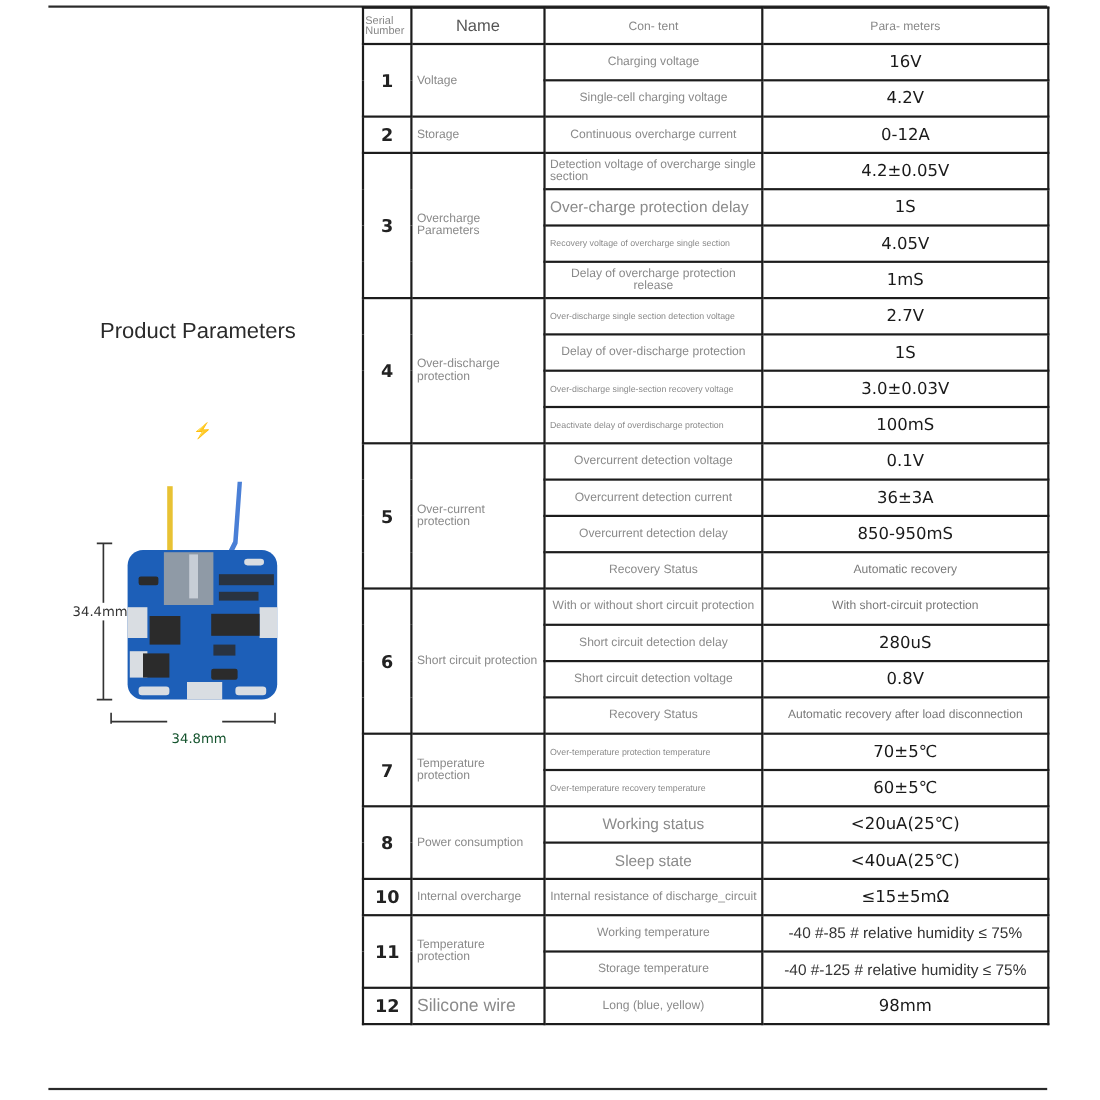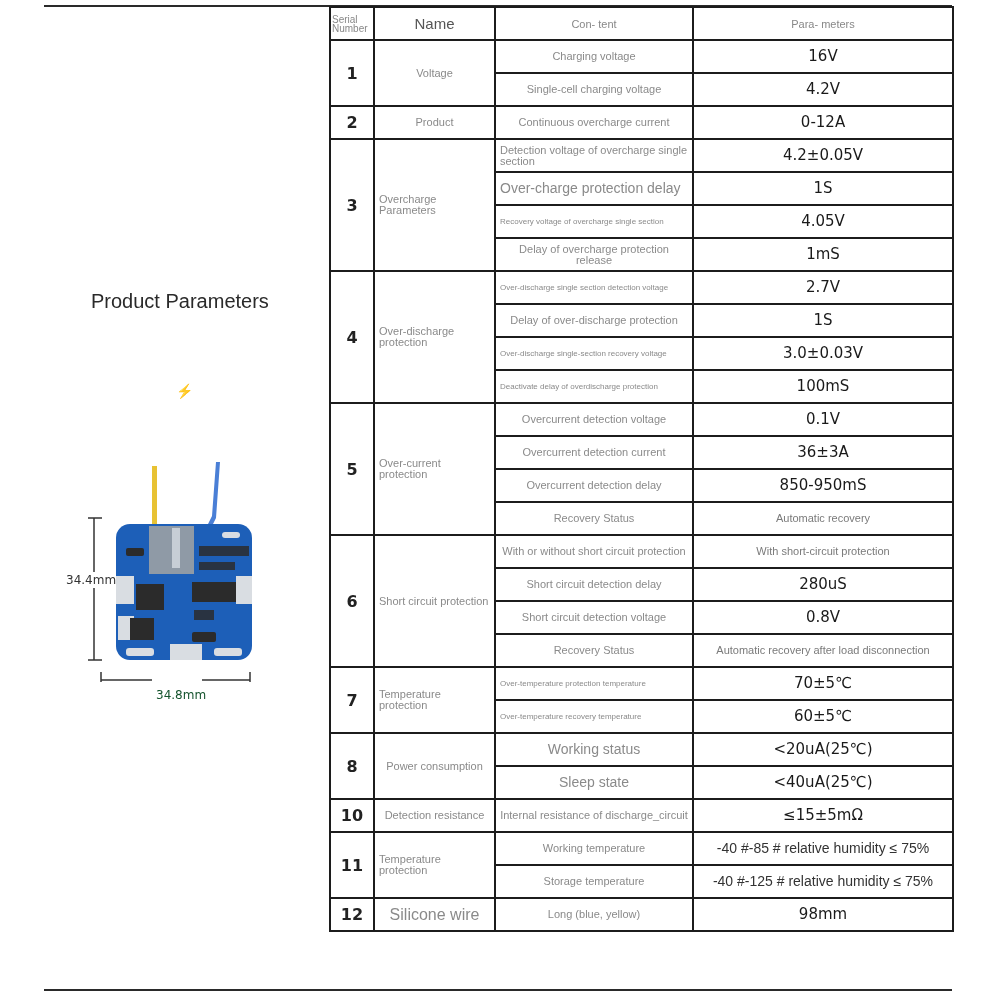--- a/index.html
+++ b/index.html
@@ -1,29 +1,29 @@
 <!DOCTYPE html>
 <html><head>
 <meta charset="utf-8">
 <style>
   html, body { margin: 0; padding: 0; background: #ffffff; }
   body { width: 1000px; height: 1000px; position: relative; overflow: hidden; font-family: "Liberation Sans", sans-serif; }
   .hline { position: absolute; height: 2px; background: #2a2a2a; }
   .left-panel { position: absolute; left: 44px; top: 8px; width: 284px; height: 980px; }
   .panel-title { position: absolute; left: 47px; top: 282px; font-size: 20px; color: #2a2a2a; line-height: 22px; width: 180px; }
   .bolt { position: absolute; left: 132px; top: 375px; font-size: 14px; color: #111; }
-  .pcb-wrap { position: absolute; left: 0; top: 440px; width: 280px; height: 270px; }
+  .pcb-wrap { position: absolute; left: 0; top: 416px; width: 280px; height: 270px; }
   table.spec { position: absolute; left: 329px; top: 6px; border-collapse: collapse; table-layout: fixed; width: 623px; }
   table.spec td { border: 2px solid #1c1c1c; padding: 0 4px; height: 31px; color: #8a8a8a; font-size: 11px; line-height: 11px; text-align: center; vertical-align: middle; overflow: hidden; }
   table.spec td.sn { color: #222; font-weight: bold; font-size: 16px; font-family: "DejaVu Sans", sans-serif; }
   table.spec td.param { color: #1a1a1a; font-size: 15px; font-family: "DejaVu Sans", sans-serif; margin-top: 44px; }
   table.spec td.param.light { color: #7a7a7a; font-size: 11px; font-family: "Liberation Sans", sans-serif; }
   table.spec td.param.humid { color: #333; font-size: 14px; font-family: "Liberation Sans", sans-serif; }
   table.spec td.name { text-align: left; }
-  table.spec td.name.center { text-align: center; }
+  table.spec td.name.center { text-align: left; }
   table.spec td.content { text-align: center; }
   table.spec td.content.left { text-align: left; }
   table.spec td.content.tiny { font-size: 8px; text-align: left; }
   table.spec td.content.big { font-size: 14px; }
   table.spec td.hdr-sn { font-size: 10px; line-height: 9px; text-align: left; padding: 0 1px; color: #888; }
   table.spec td.hdr-name { font-size: 15px; color: #555; }
   table.spec td.hdr-small { font-size: 11px; line-height: 10px; color: #888; }
 </style>
 </head>
 <body>
@@ -97,21 +97,21 @@
     <td class="content">Charging voltage</td>
     <td class="param">16V</td>
   </tr>
   <tr>
     <td class="content">Single-cell charging voltage</td>
     <td class="param">4.2V</td>
   </tr>
 
   <tr>
     <td class="sn">2</td>
-    <td class="name center">Product</td>
+    <td class="name center">Storage</td>
     <td class="content">Continuous overcharge current</td>
     <td class="param">0-12A</td>
   </tr>
 
   <tr>
     <td class="sn" rowspan="4">3</td>
     <td class="name" rowspan="4">Overcharge Parameters</td>
     <td class="content left">Detection voltage of overcharge single section</td>
     <td class="param">4.2±0.05V</td>
   </tr>
@@ -202,21 +202,21 @@
     <td class="content big">Working status</td>
     <td class="param">&lt;20uA(25℃)</td>
   </tr>
   <tr>
     <td class="content big">Sleep state</td>
     <td class="param">&lt;40uA(25℃)</td>
   </tr>
 
   <tr>
     <td class="sn">10</td>
-    <td class="name center">Detection resistance</td>
+    <td class="name center">Internal overcharge</td>
     <td class="content">Internal resistance of discharge_circuit</td>
     <td class="param">≤15±5mΩ</td>
   </tr>
 
   <tr>
     <td class="sn" rowspan="2">11</td>
     <td class="name" rowspan="2">Temperature protection</td>
     <td class="content">Working temperature</td>
     <td class="param humid">-40 #-85 # relative humidity ≤ 75%</td>
   </tr>

